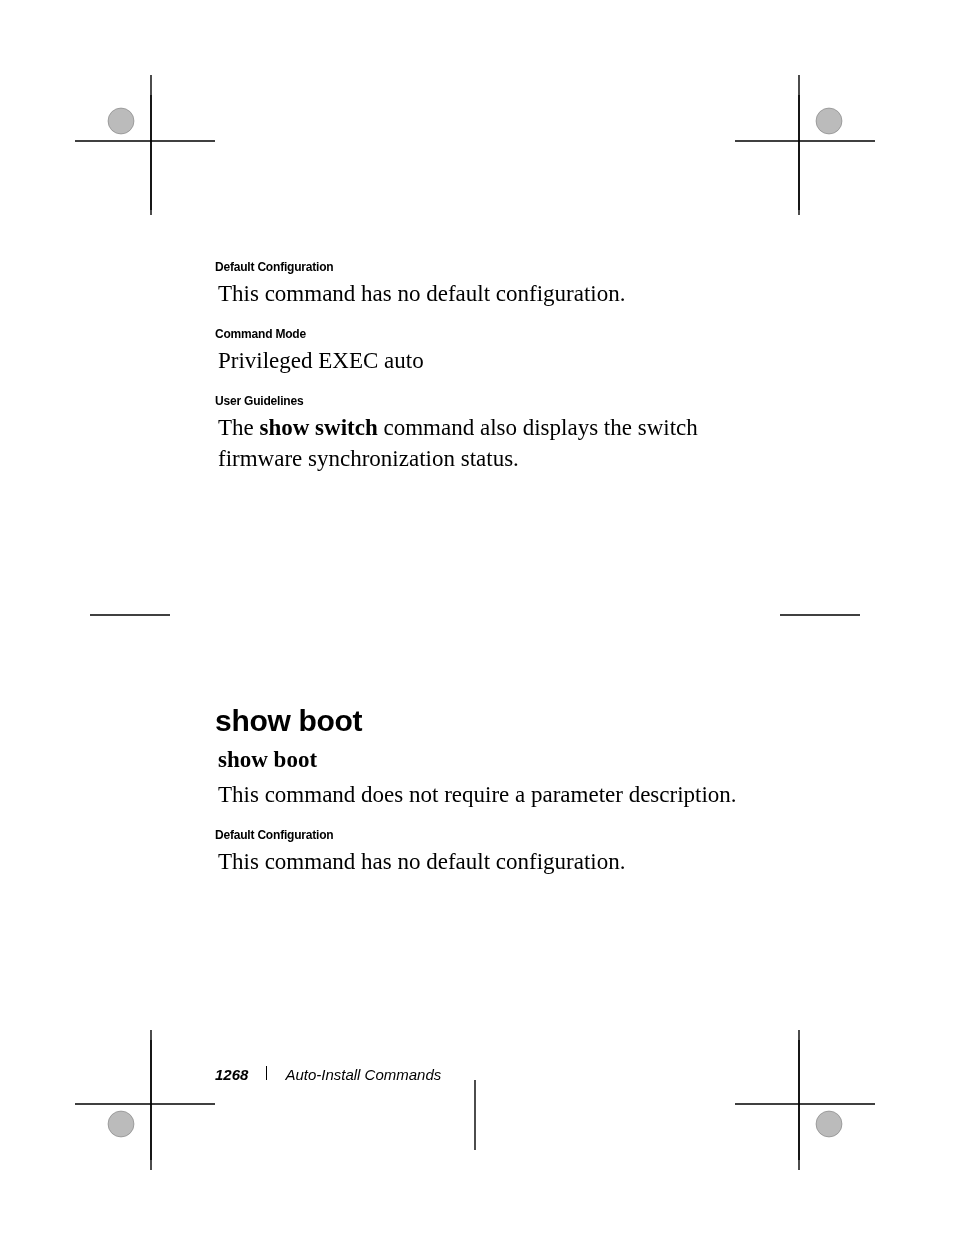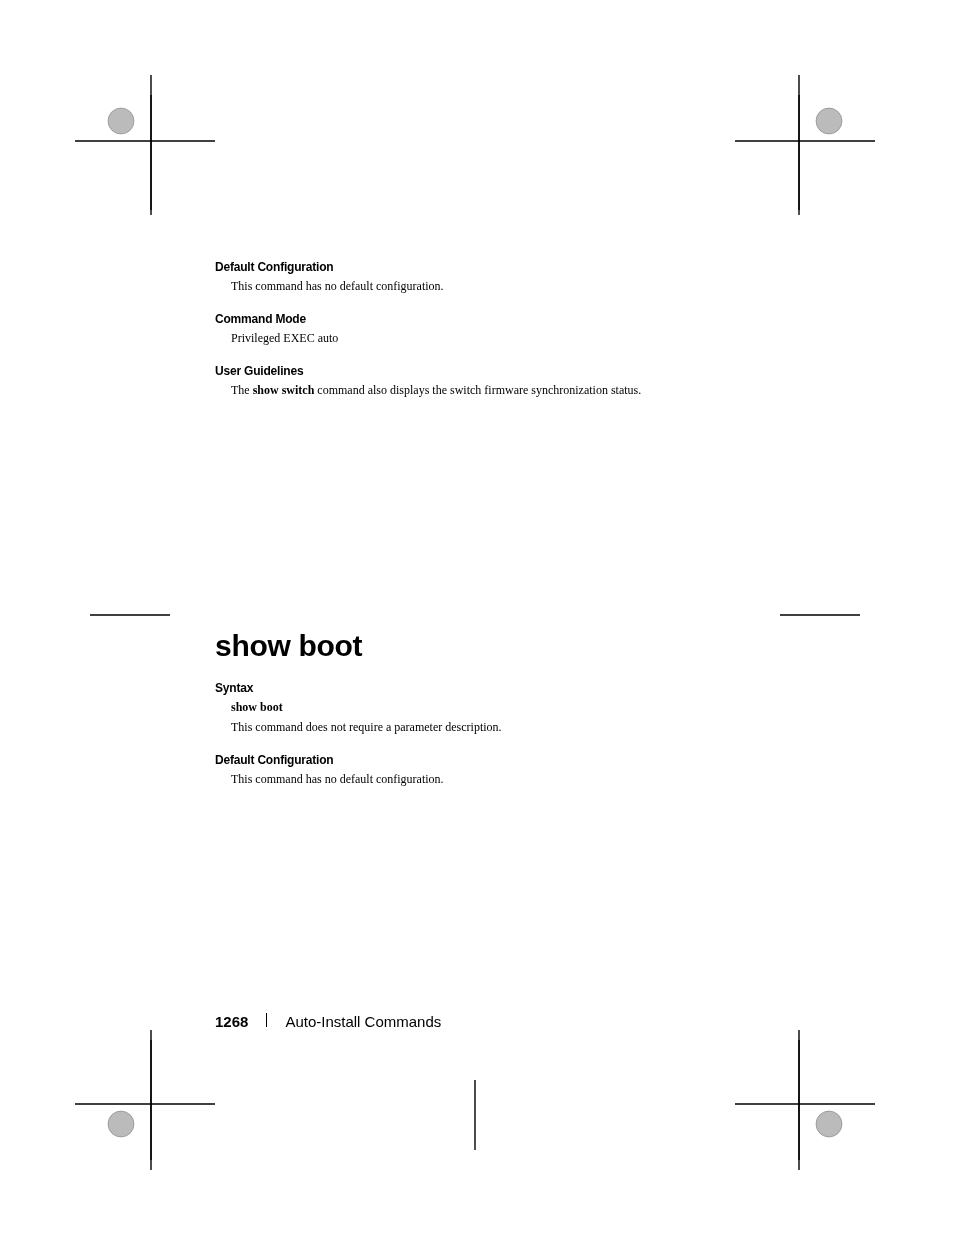--- a/index.html
+++ b/index.html
@@ -21,41 +21,42 @@
   }
   .sect-head {
     font-family: 'Trebuchet MS', 'Helvetica Neue', Arial, sans-serif;
     font-weight: bold;
     font-size: 12px;
     margin-top: 18px;
     margin-bottom: 4px;
     letter-spacing: -0.2px;
   }
   .body-text {
-    font-size: 12px;
+    font-size: 23px;
     line-height: 1.35;
-    margin: 0 0 4px 16px;
+    margin: 0 0 4px 3px;
   }
   .cmd-title {
     font-family: 'Trebuchet MS', 'Helvetica Neue', Arial, sans-serif;
     font-weight: bold;
     font-size: 30px;
     margin-top: 230px;
     margin-bottom: 6px;
     letter-spacing: -0.3px;
   }
   .bold-inline { font-weight: bold; }
   .footer {
     position: absolute;
     left: 215px;
-    top: 1013px;
+    top: 1066px;
     font-size: 14px;
     display: flex;
     align-items: flex-start;
     gap: 18px;
+    font-style: italic;
   }
   .footer .pn { font-weight: bold; font-family: 'Trebuchet MS', Arial, sans-serif; font-size: 15px; }
   .footer .sep { width:1px; height:14px; background:#000; }
   .footer .chap { font-family: 'Trebuchet MS', Arial, sans-serif; font-size: 15px; }
 
   
   .cluster { position:absolute; }
   .cluster line, .cluster circle { stroke:#000; vector-effect:non-scaling-stroke; }
   .thick { stroke-width:1.4; }
   .thin  { stroke-width:0.9; }
@@ -73,21 +74,20 @@
   <p class="body-text">Privileged EXEC auto</p>
 
   <div class="sect-head">User Guidelines</div>
   <p class="body-text">
     <span>The </span><span class="bold-inline">show switch</span><span> command also displays the switch firmware synchronization status.</span>
   </p>
 
 
   <div class="cmd-title">show boot</div>
 
-  <div class="sect-head">Syntax</div>
   <p class="body-text bold-inline">show boot</p>
 
   <p class="body-text">This command does not require a parameter description.</p>
 
   <div class="sect-head">Default Configuration</div>
   <p class="body-text">This command has no default configuration.</p>
 
 </div>
 
 <div class="footer">

